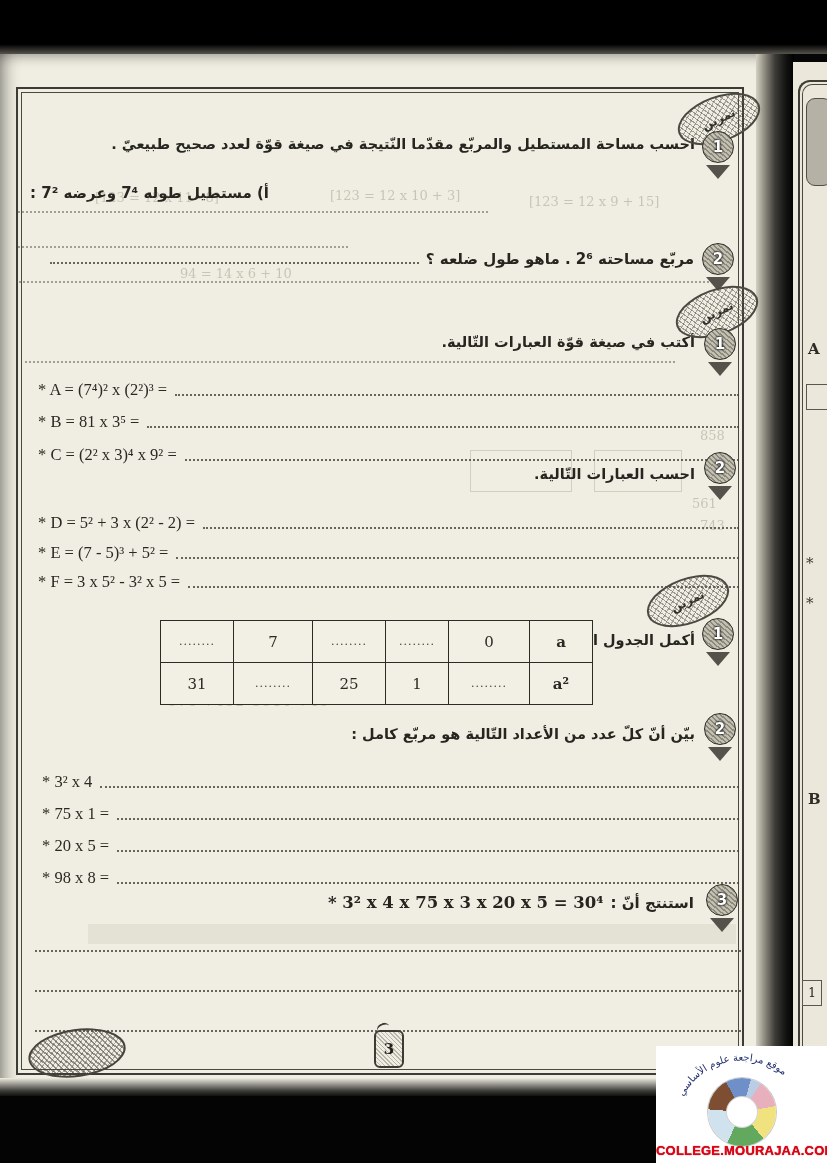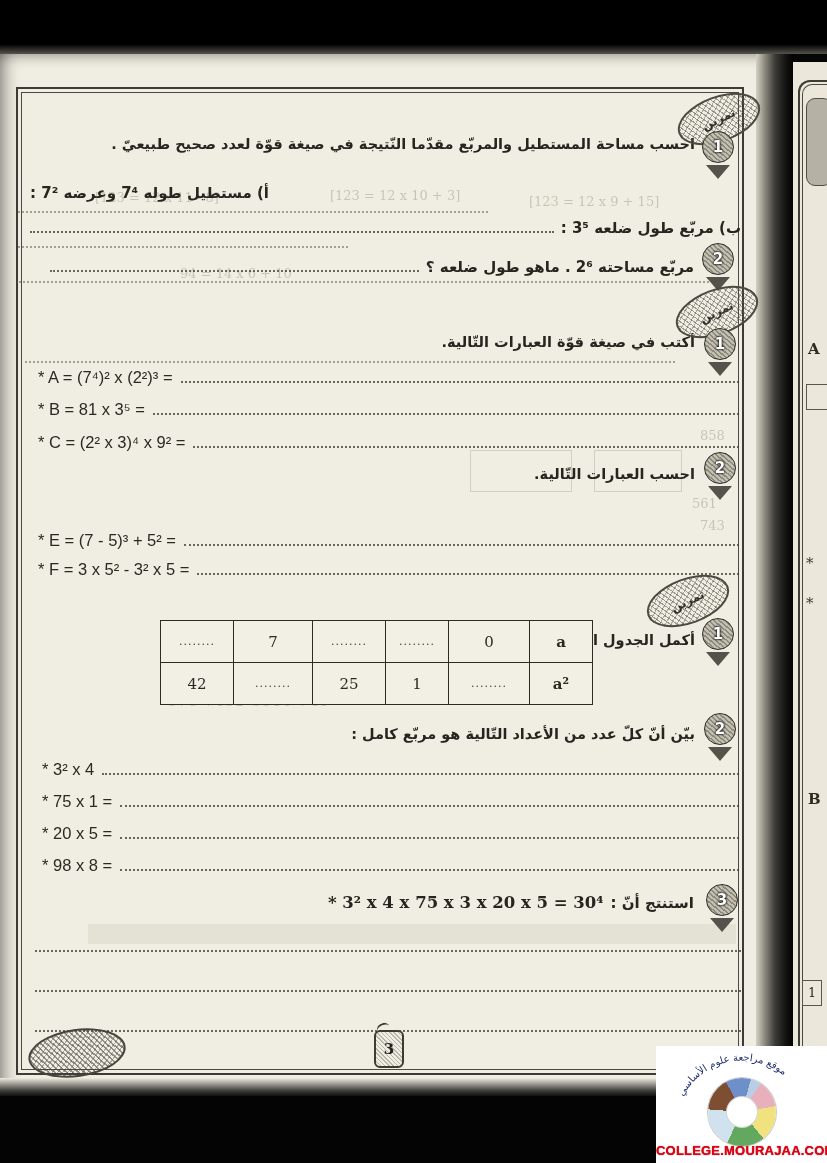--- a/index.html
+++ b/index.html
@@ -34,21 +34,21 @@
            background:repeating-linear-gradient(40deg,#8c897d 0 1.5px,#c3c0b2 1.5px 3.5px);
            display:flex;align-items:center;justify-content:center;}
   .balloon span{font-size:15px;font-weight:700;color:#fff;text-shadow:0 0 2px #000,0 0 3px #000;}
   .m-arrow{width:0;height:0;border-left:12px solid transparent;border-right:12px solid transparent;
            border-top:14px solid #54524a;margin-top:2px;}
 
   .heading{position:absolute;direction:rtl;white-space:nowrap;font-size:14.5px;font-weight:600;color:#262520;}
   .aline{position:absolute;display:flex;direction:rtl;align-items:flex-end;gap:7px;font-size:15px;color:#262520;}
   .aline .lbl{white-space:nowrap;font-weight:600;}
   .mline{position:absolute;display:flex;align-items:flex-end;gap:8px;
-         font-family:Liberation Sans, sans-serif;font-size:16.5px;color:#2a2924;}
+         font-family:Liberation Serif, serif;font-size:16.5px;color:#2a2924;margin-top:12px;}
   .mline .lbl{white-space:nowrap;}
   .dots{flex:1;height:0;border-bottom:2px dotted #45423a;margin-bottom:4px;opacity:.8;}
   .xdots{position:absolute;height:0;border-bottom:2px dotted #45423a;opacity:.45;}
 
   
   .ctable{position:absolute;left:160px;top:620px;border-collapse:collapse;
           font-family:"DejaVu Serif",serif;font-size:15px;color:#2a2924;background:#f2f0e4;}
   .ctable td{border:1.4px solid #2c2b26;text-align:center;height:41px;padding:0;}
   .ctable .c-dots{font-size:11px;letter-spacing:1px;color:#45423a;}
   .ctable .c-var{font-weight:700;}
@@ -130,33 +130,29 @@
     <div class="m-arrow"></div>
   </div>
   <div class="heading" style="right:132px;top:136px;">احسب مساحة المستطيل والمربّع مقدّما النّتيجة في صيغة قوّة لعدد صحيح طبيعيّ .</div>
 
   <div class="aline" style="left:30px;right:86px;top:184px;flex-direction:column;">
     <span class="lbl">أ) مستطيل طوله 7⁴ وعرضه 7² :</span>
     <span class="dots"></span>
   </div>
   <div class="xdots" style="left:18px;top:211px;width:470px;"></div>
 
-  <div class="aline" style="left:30px;right:86px;top:219px;">
-    <span class="lbl">ب) مربّع طول ضلعه 3⁵ :</span>
-    <span class="dots"></span>
-  </div>
   <div class="xdots" style="left:18px;top:246px;width:330px;"></div>
 
   <div class="marker" style="left:700px;top:243px;">
     <div class="balloon">
         <span>2</span>
       </div>
     <div class="m-arrow"></div>
   </div>
-  <div class="aline" style="left:16px;right:133px;top:258px;padding-left:34px;">
+  <div class="aline" style="left:16px;right:133px;top:250px;padding-left:34px;">
     <span class="lbl">مربّع مساحته 2⁶ . ماهو طول ضلعه ؟</span>
     <span class="dots"></span>
   </div>
   <div class="xdots" style="left:16px;top:281px;width:700px;"></div>
 
   <div class="stamp" style="left:674px;top:289px;">
     <span>تمرين</span>
   </div>
 
   <div class="marker" style="left:702px;top:328px;">
@@ -182,20 +178,24 @@
   </div>
 
   <div class="marker" style="left:702px;top:452px;">
     <div class="balloon">
         <span>2</span>
       </div>
     <div class="m-arrow"></div>
   </div>
   <div class="heading" style="right:132px;top:466px;">احسب العبارات التّالية.</div>
 
+  <div class="mline" style="left:38px;right:88px;top:501px;">
+    <span class="lbl">* D = 5² + 3 x (2² - 2) =</span>
+    <span class="dots"></span>
+  </div>
   <div class="mline" style="left:38px;right:88px;top:531px;">
     <span class="lbl">* E = (7 - 5)³ + 5² =</span>
     <span class="dots"></span>
   </div>
   <div class="mline" style="left:38px;right:88px;top:560px;">
     <span class="lbl">* F = 3 x 5² - 3² x 5 =</span>
     <span class="dots"></span>
   </div>
 
   <div class="stamp" style="left:645px;top:578px;">
@@ -214,21 +214,21 @@
     <tbody>
         <tr>
       <td style="width:72px;" class="c-dots">........</td>
       <td style="width:78px;">7</td>
       <td style="width:72px;" class="c-dots">........</td>
       <td style="width:62px;" class="c-dots">........</td>
       <td style="width:80px;">0</td>
       <td style="width:62px;" class="c-var">a</td>
     </tr>
     <tr>
-      <td>42</td>
+      <td>31</td>
       <td class="c-dots">........</td>
       <td>25</td>
       <td>1</td>
       <td class="c-dots">........</td>
       <td class="c-var">a²</td>
     </tr>
   </tbody>
     </table>
 
   <div class="marker" style="left:702px;top:713px;">

